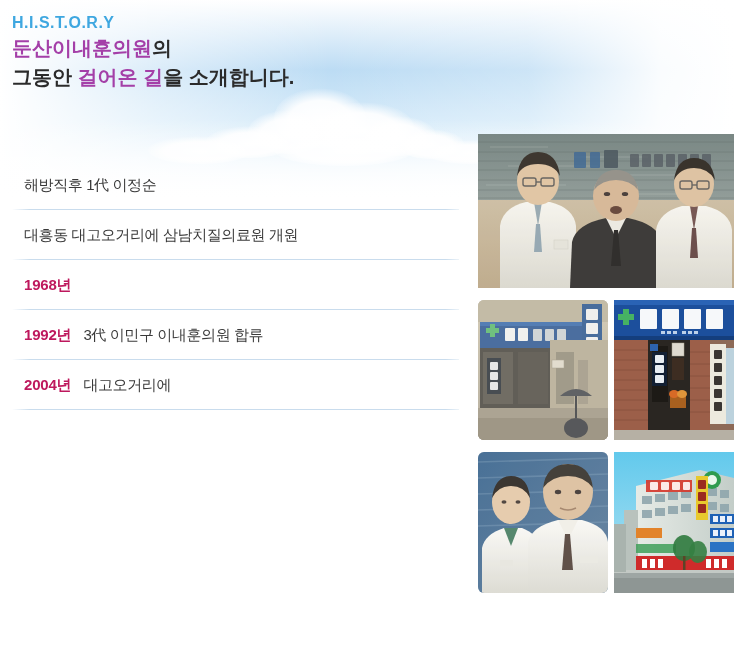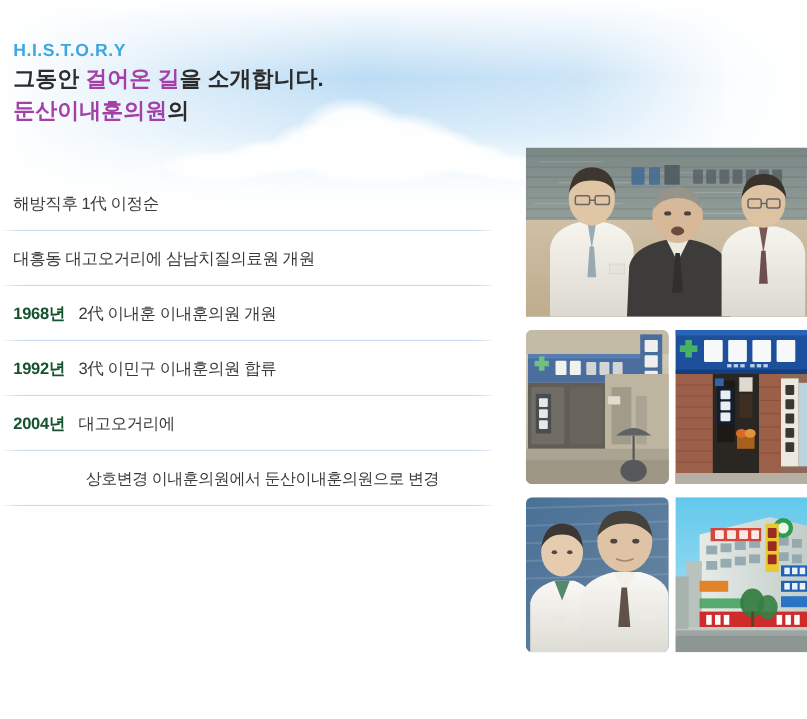--- a/index.html
+++ b/index.html
@@ -29,21 +29,21 @@
     position: relative;
     width: 734px;
     height: 654px;
     z-index: 2;
   }
 
   
   #heading {
     position: absolute;
     left: 12px;
-    top: 36px;
+    top: 12px;
     z-index: 3;
   }
   .hist-label {
     font-size: 16px;
     font-weight: bold;
     letter-spacing: 0.5px;
     color: #3ea7e0;
     line-height: 22px;
     white-space: nowrap;
   }
@@ -53,21 +53,21 @@
     line-height: 29px;
     white-space: nowrap;
     color: #2b2b2b;
   }
   .hl-purple { color: #a43fa8; }
   .hl-dark   { color: #2b2b2b; }
 
   
   #timeline {
     position: absolute;
-    left: 0;
+    left: 12px;
     top: 160px;
     width: 447px;
     z-index: 3;
   }
   .tl-row {
     position: relative;
     height: 50px;
     display: flex;
     align-items: center;
     padding-left: 12px;
@@ -75,21 +75,21 @@
   .tl-row::after {
     content: "";
     position: absolute;
     left: 0;
     bottom: 0;
     width: 447px;
     height: 1px;
     background: linear-gradient(to right, rgba(200,220,236,0) 0%, #c9dced 4%, #c9dced 97%, rgba(200,220,236,0.35) 100%);
   }
   .tl-year {
-    color: #14532d;
+    color: #be185d;
     font-size: 15px;
     font-weight: bold;
     margin-right: 12px;
     white-space: nowrap;
     letter-spacing: -0.2px;
   }
   .tl-text {
     color: #3a3a3a;
     font-size: 15px;
     white-space: nowrap;
@@ -161,58 +161,54 @@
 
   <rect x="0" y="0" width="734" height="200" fill="url(#skyFadeH)"></rect>
   <rect x="0" y="120" width="734" height="80" fill="url(#bottomFade)"></rect>
 </svg>
 
 <div id="page-root">
 
   <div id="heading">
     <div class="hist-label">H.I.S.T.O.R.Y</div>
     <div class="head-line">
+      <span class="hl-purple">둔산이내훈의원</span><span class="hl-dark">의</span>
+    </div>
+    <div class="head-line">
       <span class="hl-dark">그동안 </span><span class="hl-purple">걸어온 길</span><span class="hl-dark">을 소개합니다.</span>
-    </div>
-    <div class="head-line">
-      <span class="hl-purple">둔산이내훈의원</span><span class="hl-dark">의</span>
     </div>
   </div>
 
   <div id="timeline">
 
     <div class="tl-row">
 
       <span class="tl-text">해방직후 1代 이정순</span>
     </div>
 
     <div class="tl-row">
 
       <span class="tl-text">대흥동 대고오거리에 삼남치질의료원 개원</span>
     </div>
 
     <div class="tl-row">
       <span class="tl-year">1968년</span>
-      <span class="tl-text">2代 이내훈 이내훈의원 개원</span>
     </div>
 
     <div class="tl-row">
       <span class="tl-year">1992년</span>
       <span class="tl-text">3代 이민구 이내훈의원 합류</span>
     </div>
 
 
     <div class="tl-row">
       <span class="tl-year">2004년</span>
       <span class="tl-text">대고오거리에</span>
     </div>
 
-    <div class="tl-row indented">
-      <span class="tl-text">상호변경 이내훈의원에서 둔산이내훈의원으로 변경</span>
-    </div>
 
   </div>
 
   <div id="photos">
 
     <div class="photo" id="photo-family">
       <svg viewBox="0 0 256 154" preserveAspectRatio="none" aria-hidden="true">
         <defs>
           <linearGradient id="wallG" x1="0" y1="0" x2="0" y2="1">
             <stop offset="0%" stop-color="#6d7f80"></stop>

